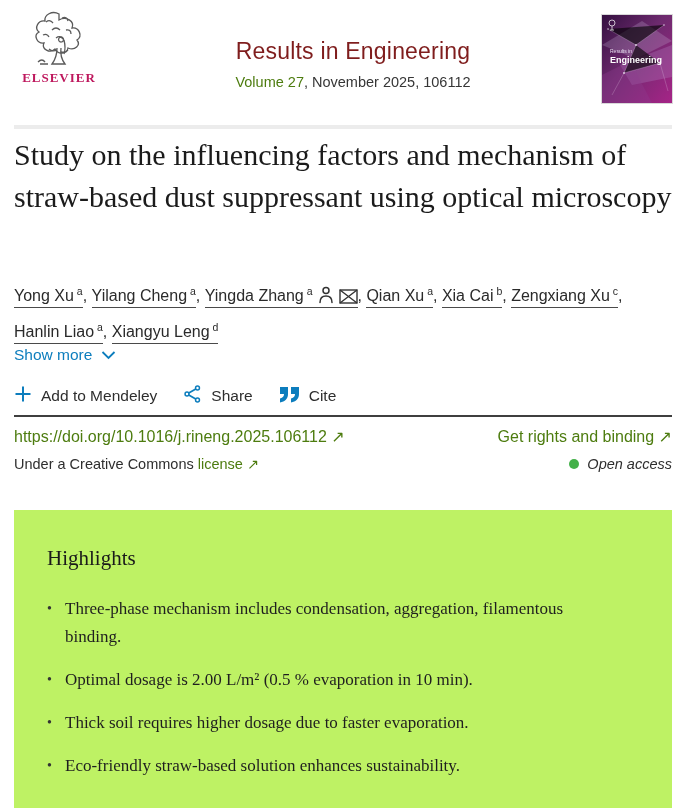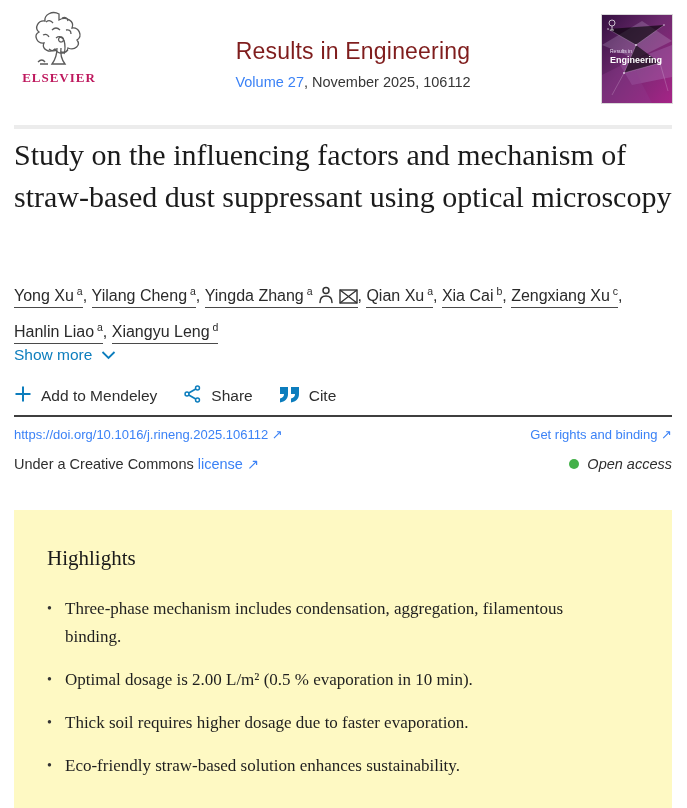--- a/index.html
+++ b/index.html
@@ -14,21 +14,21 @@
   .header{top:10px;left:14px;width:658px;height:104px;display:flex;align-items:flex-start;justify-content:space-between;}
   .elsevier-logo{width:90px;text-align:center;}
   .elsevier-logo svg{display:block;margin:0 auto;}
   .elsevier-wordmark{
     font-family:"Liberation Serif","DejaVu Serif",serif;
     color:#be185d;font-weight:bold;font-size:13px;letter-spacing:1px;margin-top:2px;
   }
   .journal-block{flex:1;text-align:center;padding-top:28px;}
   .journal-title{font-size:23px;color:#7f1d1d;letter-spacing:.2px;}
   .journal-issue{font-size:14.5px;margin-top:9px;color:#363636;}
-  .link{color:#3b82f6;text-decoration:none;cursor:pointer;}
+  .link{color:#4d7c0f;text-decoration:none;cursor:pointer;}
   .cover{width:70px;height:88px;margin-top:5px;box-shadow:0 0 0 1px #d9d9d9;}
 
   .top-divider{top:125px;left:14px;width:658px;height:4px;background:#ececec;}
 
   
   .article-title{
     top:134px;left:14px;width:662px;
     font-family:"Liberation Serif","DejaVu Serif",serif;
     font-size:30px;line-height:42px;color:#1b1b1b;font-weight:normal;margin:0;
   }
@@ -44,29 +44,29 @@
   
   .show-more{top:346px;left:14px;font-size:15.5px;color:#0c7dbd;display:flex;align-items:center;gap:9px;cursor:pointer;}
 
   
   .actions{top:384px;left:14px;display:flex;align-items:center;gap:26px;font-size:15.5px;color:#2e2e2e;}
   .action-btn{display:flex;align-items:center;gap:9px;cursor:pointer;}
 
   .dark-divider{top:415px;left:14px;width:658px;height:2px;background:#3f3f3f;}
 
   
-  .doi-row{top:427px;left:14px;width:658px;display:flex;justify-content:space-between;font-size:13px;}
+  .doi-row{top:427px;left:14px;width:658px;display:flex;justify-content:space-between;font-size:16px;}
   .cc-row{top:456px;left:14px;width:658px;display:flex;justify-content:space-between;font-size:14.5px;align-items:center;}
   .oa{display:flex;align-items:center;gap:8px;}
   .oa-dot{width:10px;height:10px;border-radius:50%;background:#43b049;display:inline-block;}
   .oa-text{font-style:italic;color:#2e2e2e;}
   .cc-text{color:#2e2e2e;}
 
   
-  .highlights-box{top:510px;left:14px;width:658px;height:298px;background:#fef9c3;box-sizing:border-box;padding:36px 40px 0 33px;}
+  .highlights-box{top:510px;left:14px;width:658px;height:298px;background:#bef264;box-sizing:border-box;padding:36px 40px 0 33px;}
   .highlights-heading{
     font-family:"Liberation Serif","DejaVu Serif",serif;
     font-size:21px;color:#1a1a1a;font-weight:normal;margin:0 0 24px 0;
   }
   .highlights-list{list-style:none;margin:0;padding:0;
     font-family:"Liberation Serif","DejaVu Serif",serif;
     font-size:17px;line-height:28px;color:#1f1f1f;}
   .highlights-list li{display:flex;margin-bottom:15px;}
   .hl-bullet{width:18px;flex:0 0 18px;color:#333;font-size:14px;}
   .hl-text{flex:1;max-width:500px;}

